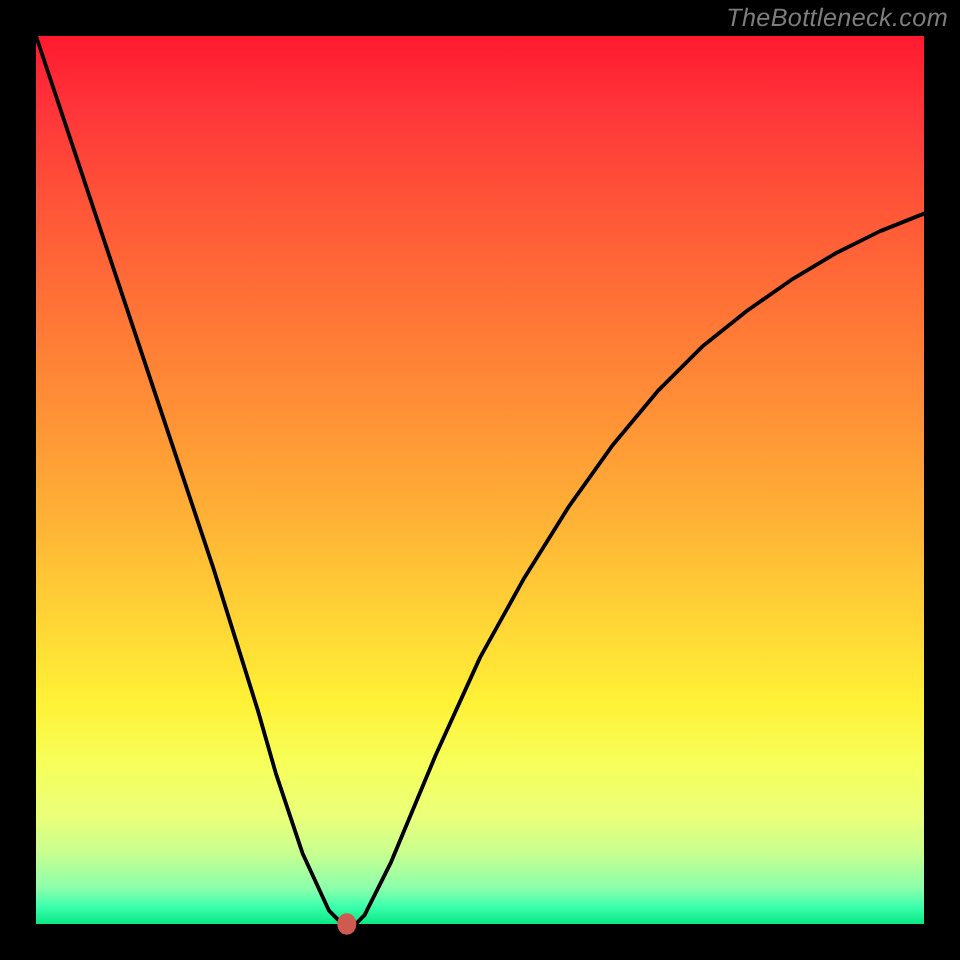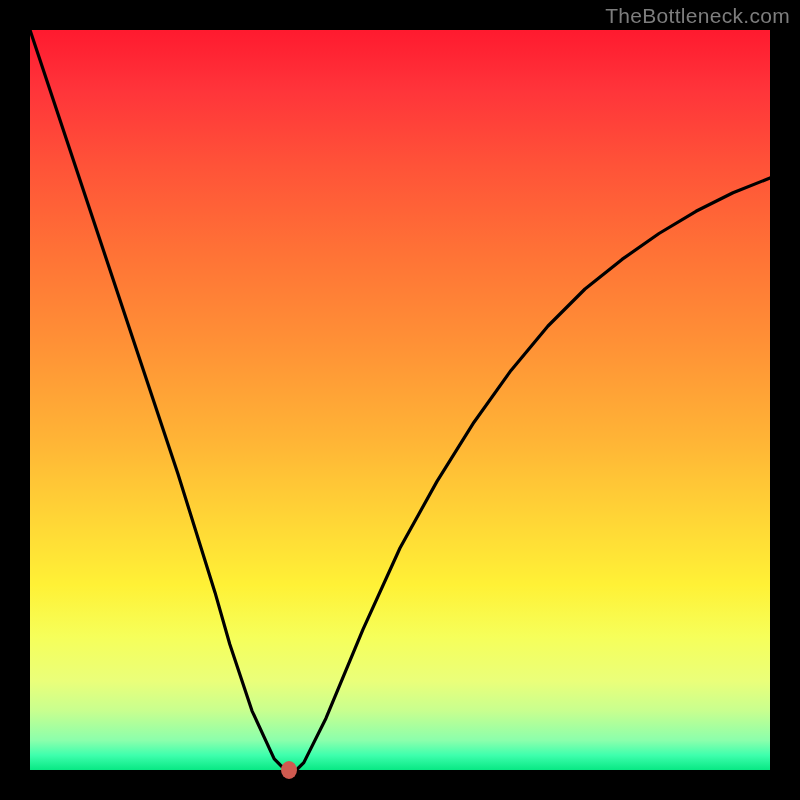--- a/index.html
+++ b/index.html
@@ -9,20 +9,21 @@
     height: 800px;
     background: #000000;
     font-family: Arial, Helvetica, sans-serif;
     overflow: hidden;
   }
   .frame {
     position: relative;
     width: 800px;
     height: 792px;
     background: #000000;
+    font-style: italic;
   }
   .plot-area {
     position: absolute;
     left: 30px;
     top: 30px;
     width: 740px;
     height: 740px;
     
     background: linear-gradient(to bottom,
       #ff1a2f 0%,

